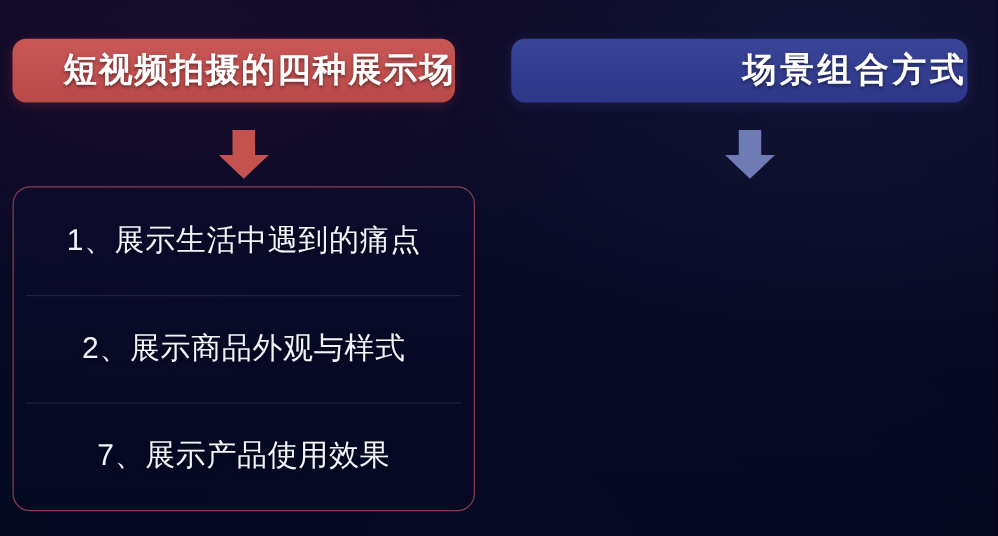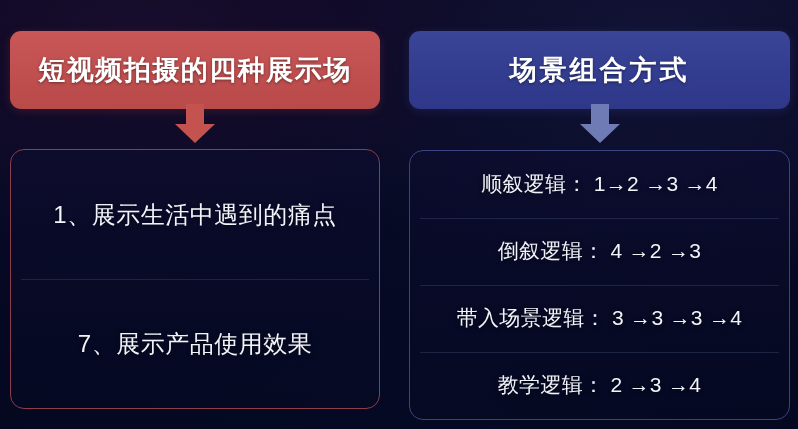--- a/index.html
+++ b/index.html
@@ -30,26 +30,26 @@
     height: 429px;
   }
   .column.left  { left: 10px;  width: 370px; }
   .column.right { left: 409px; width: 381px; }
 
   
   .banner {
     position: absolute;
     top: 31px;
     left: 0;
-    right: 0;
-    height: 78px;
+    right: 16px;
+    height: 51px;
     border-radius: 11px;
     display: flex;
     align-items: center;
-    justify-content: center;
+    justify-content: flex-end;
     box-sizing: border-box;
   }
   .banner-label {
     color: #ffffff;
     font-size: 27px;
     font-weight: bold;
     letter-spacing: 1.5px;
     line-height: 1;
     text-shadow: 0 1px 3px rgba(0,0,0,0.45);
     white-space: nowrap;
@@ -134,46 +134,35 @@
       <svg viewBox="0 0 44 40" xmlns="http://www.w3.org/2000/svg">
         <polygon points="13,0 31,0 31,20 42,20 22,39 2,20 13,20" fill="#c4524f"></polygon>
       </svg>
     </div>
 
     <div class="panel red">
       <div class="row">
         <span class="row-text">1、展示生活中遇到的痛点</span>
       </div>
       <div class="row">
+        <span class="row-text">2、展示商品外观与样式</span>
+      </div>
+      <div class="row">
         <span class="row-text">7、展示产品使用效果</span>
       </div>
     </div>
   </div>
 
   <div class="column right">
 
     <div class="banner blue">
       <span class="banner-label">场景组合方式</span>
     </div>
 
     <div class="arrow">
       <svg viewBox="0 0 44 40" xmlns="http://www.w3.org/2000/svg">
         <polygon points="13,0 31,0 31,20 42,20 22,39 2,20 13,20" fill="#6f7bb5"></polygon>
       </svg>
     </div>
 
-    <div class="panel blue">
-      <div class="row">
-        <span class="row-text">顺叙逻辑： 1→2 →3 →4</span>
-      </div>
-      <div class="row">
-        <span class="row-text">倒叙逻辑： 4 →2 →3</span>
-      </div>
-      <div class="row">
-        <span class="row-text">带入场景逻辑： 3 →3 →3 →4</span>
-      </div>
-      <div class="row">
-        <span class="row-text">教学逻辑： 2 →3 →4</span>
-      </div>
-    </div>
   </div>
 
 </div>
 
 </body></html>

